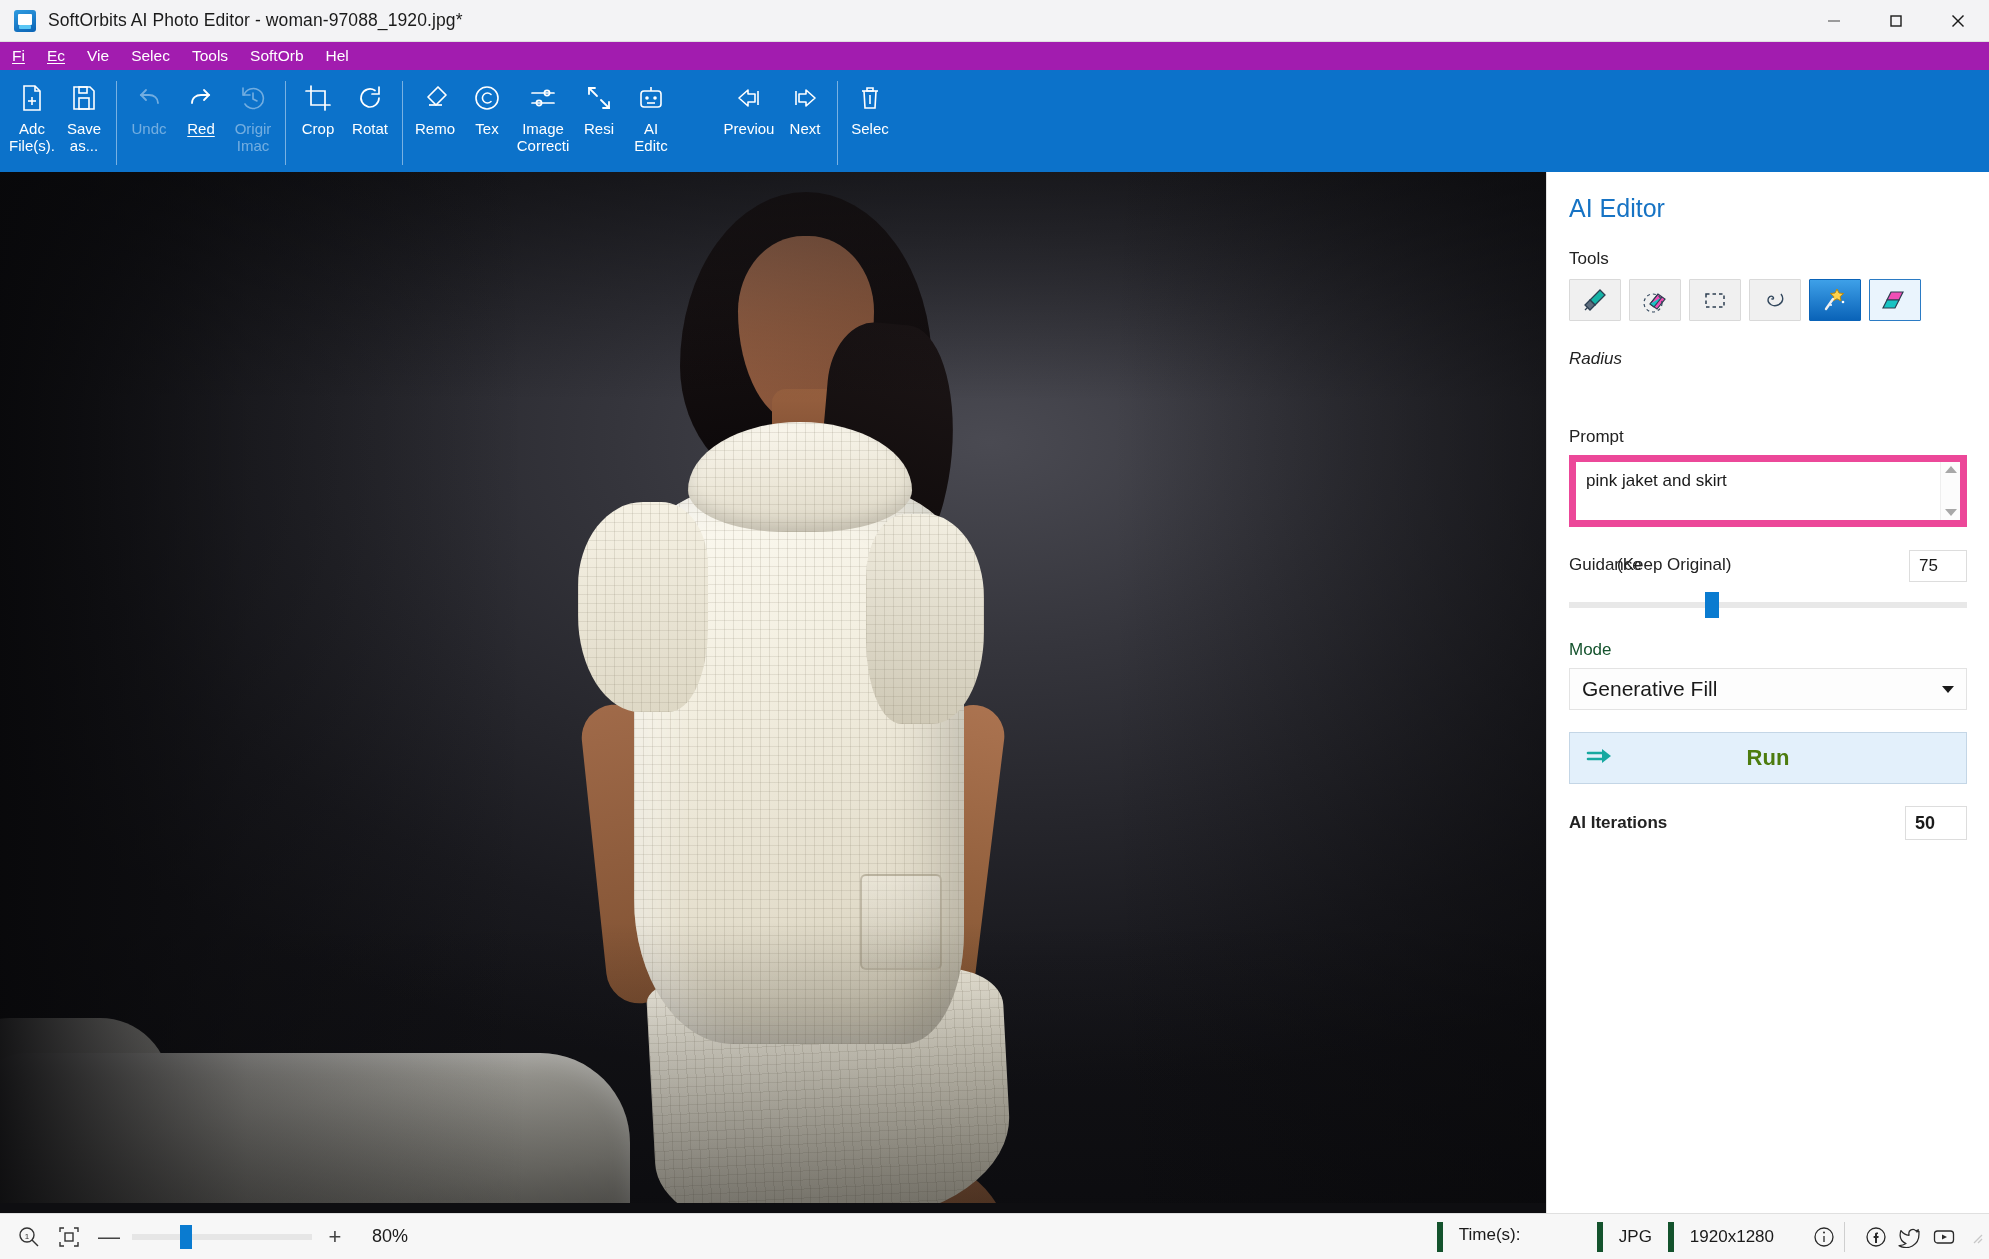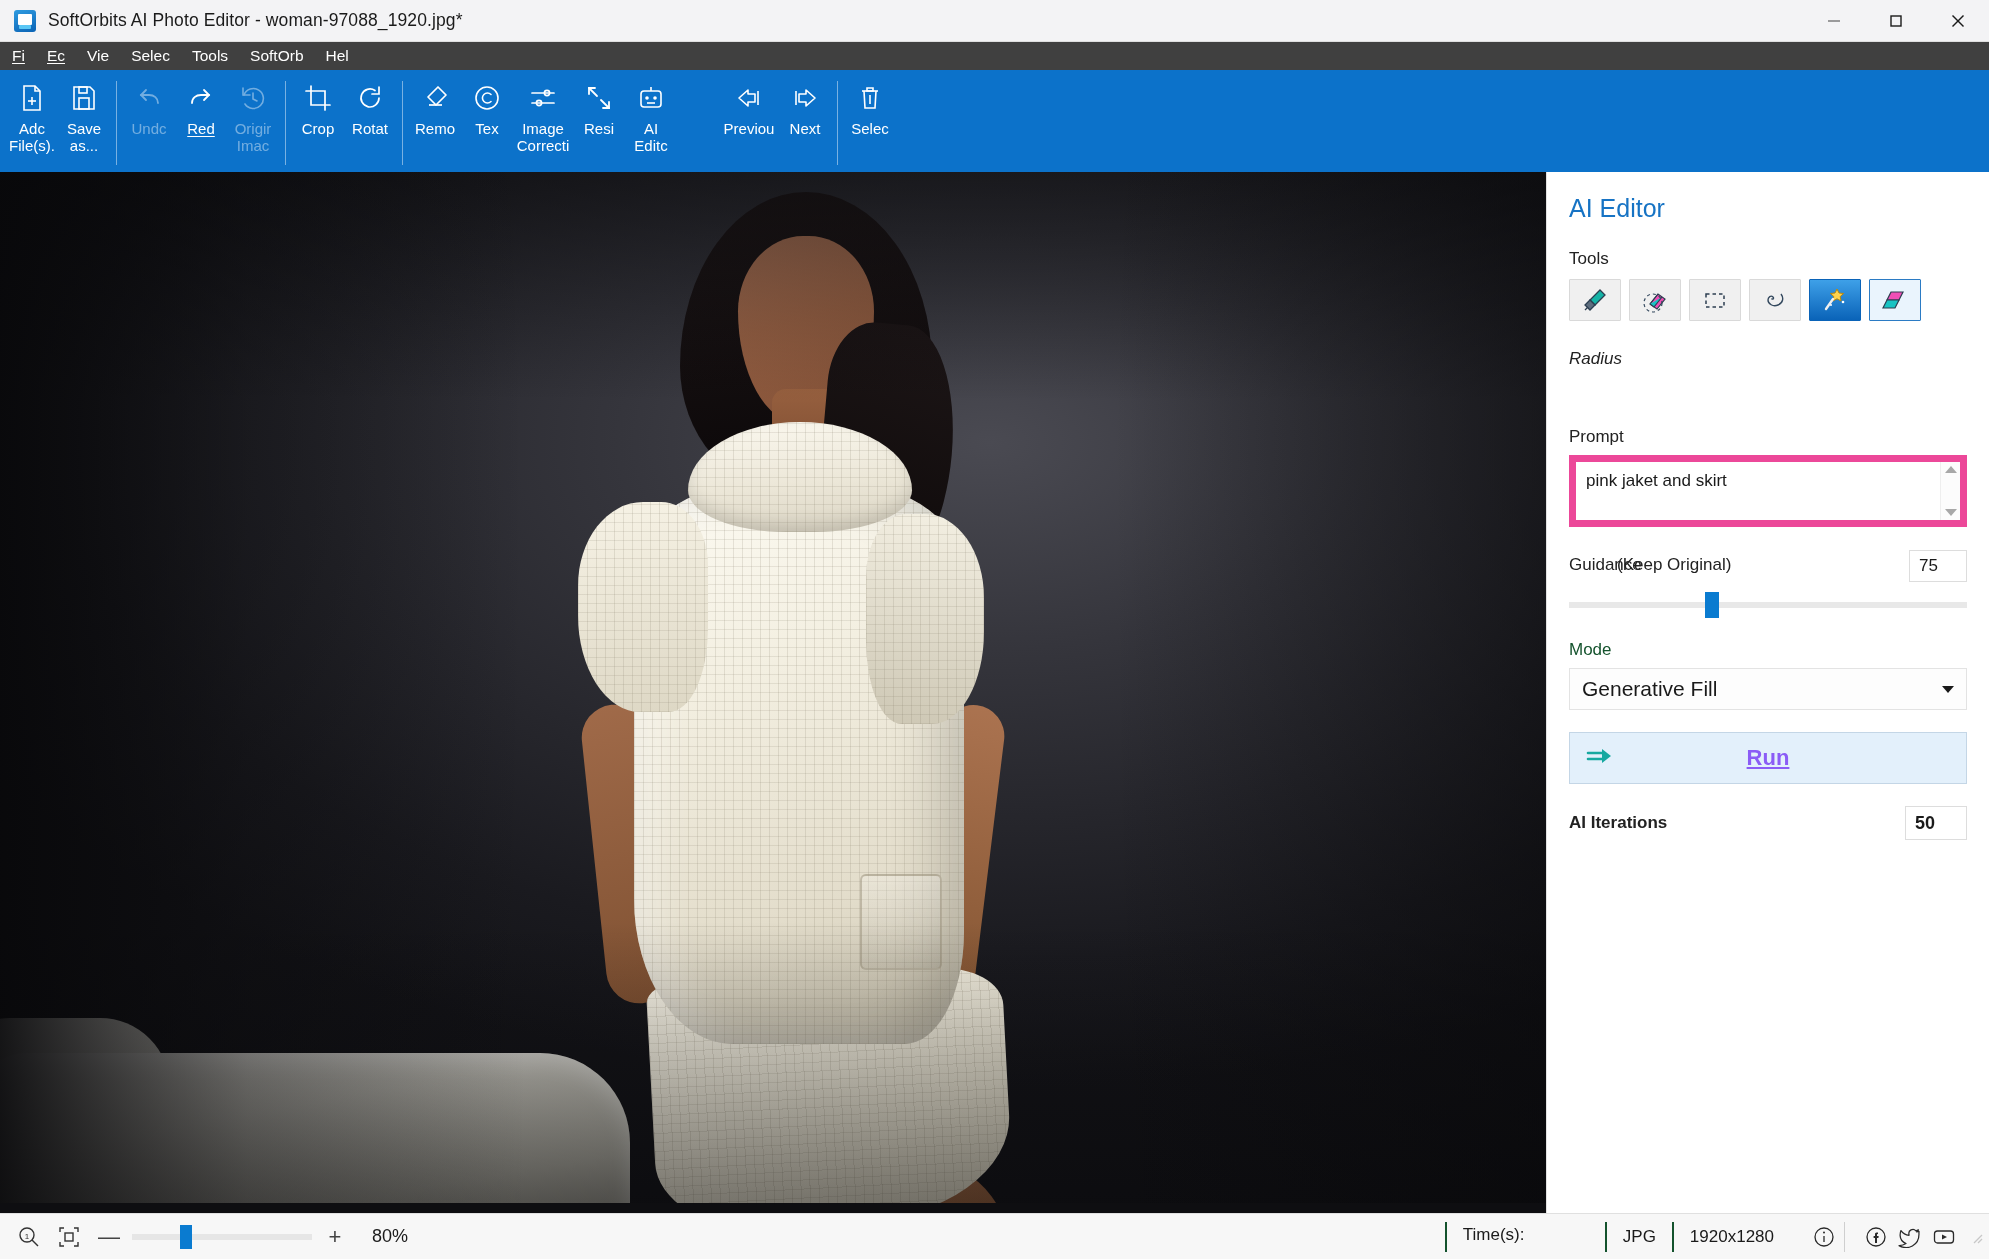--- a/index.html
+++ b/index.html
@@ -50,21 +50,21 @@
     width: 62px; height: 100%;
     display: flex; align-items: center; justify-content: center;
     color: #6a6a6a; font-size: 15px;
   }
   .winbtn.close { color: #1a1a1a; }
   .winbtn svg { display: block; }
 
   
   .menubar {
     height: 28px; min-height: 28px;
-    background: #404040;
+    background: #a21caf;
     display: flex; align-items: center;
     padding-left: 12px;
     overflow: hidden;
   }
   .menu-item {
     color: #ffffff; font-size: 15.5px;
     padding: 0 0px; margin-right: 22px;
     white-space: nowrap; overflow: hidden;
     line-height: 28px;
   }
@@ -317,21 +317,21 @@
     margin-left: auto; width: 0; height: 0;
     border-left: 6px solid transparent; border-right: 6px solid transparent;
     border-top: 7px solid #1a1a1a;
   }
   .run-btn {
     height: 52px; background: #e3f0fb; border: 1px solid #c4d6e6;
     display: flex; align-items: center; justify-content: center;
     position: relative; margin-bottom: 22px;
   }
   .run-arrow { position: absolute; left: 16px; top: 50%; transform: translateY(-50%); }
-  .run-text { font-size: 22px; font-weight: bold; color: #8b5cf6; text-decoration: underline; }
+  .run-text { font-size: 22px; font-weight: bold; color: #4d7c0f; }
   .iter-row { display: flex; align-items: center; justify-content: space-between; font-weight: bold; }
   .iter-label { font-size: 17px; color: #222; }
   .iter-box {
     width: 62px; height: 34px; border: 1px solid #ddd; background: #fff;
     display: flex; align-items: center; padding-left: 9px; font-size: 18px; color: #1a1a1a;
   }
 
   
   .statusbar {
     height: 46px; min-height: 46px;
@@ -345,21 +345,21 @@
     width: 30px; height: 30px; display: flex; align-items: center; justify-content: center;
     color: #444; font-size: 22px;
   }
   .zoom-slider { position: relative; width: 180px; height: 26px; margin: 0 8px; }
   .zs-track { position: absolute; left: 0; right: 0; top: 10px; height: 6px; background: #e6e6e6; }
   .zs-thumb { position: absolute; top: 1px; width: 12px; height: 24px; background: #0a7bd0; }
   .zoom-pct { font-size: 18px; color: #1a1a1a; margin-left: 22px; }
   .sb-right { margin-left: auto; display: flex; align-items: center; height: 30px; }
   .sb-cell {
     padding: 0 16px; font-size: 17px; color: #1a1a1a;
-    border-left: 2px solid #14532d; height: 30px;
+    border-left: 6px solid #14532d; height: 30px;
     display: flex; align-items: center; white-space: nowrap;
     position: relative;
   }
   .sb-time { position: relative; width: 160px; }
   .sb-time .t1 { position: absolute; left: 16px; top: 3px; }
   .sb-time .t2 { position: absolute; left: 44px; top: 8px; margin-top: 39px; }
   .sb-social { display: flex; align-items: center; padding-left: 14px; border-left: 1px solid #cfcfcf; height: 30px; }
   .sb-sico { width: 34px; height: 30px; display: flex; align-items: center; justify-content: center; color: #2a2a2a; }
   .sb-info { width: 40px; height: 30px; display: flex; align-items: center; justify-content: center; margin-left: 14px; color: #2a2a2a; }
   .resize-grip { width: 14px; height: 14px; margin-left: 8px; opacity: .5; }

